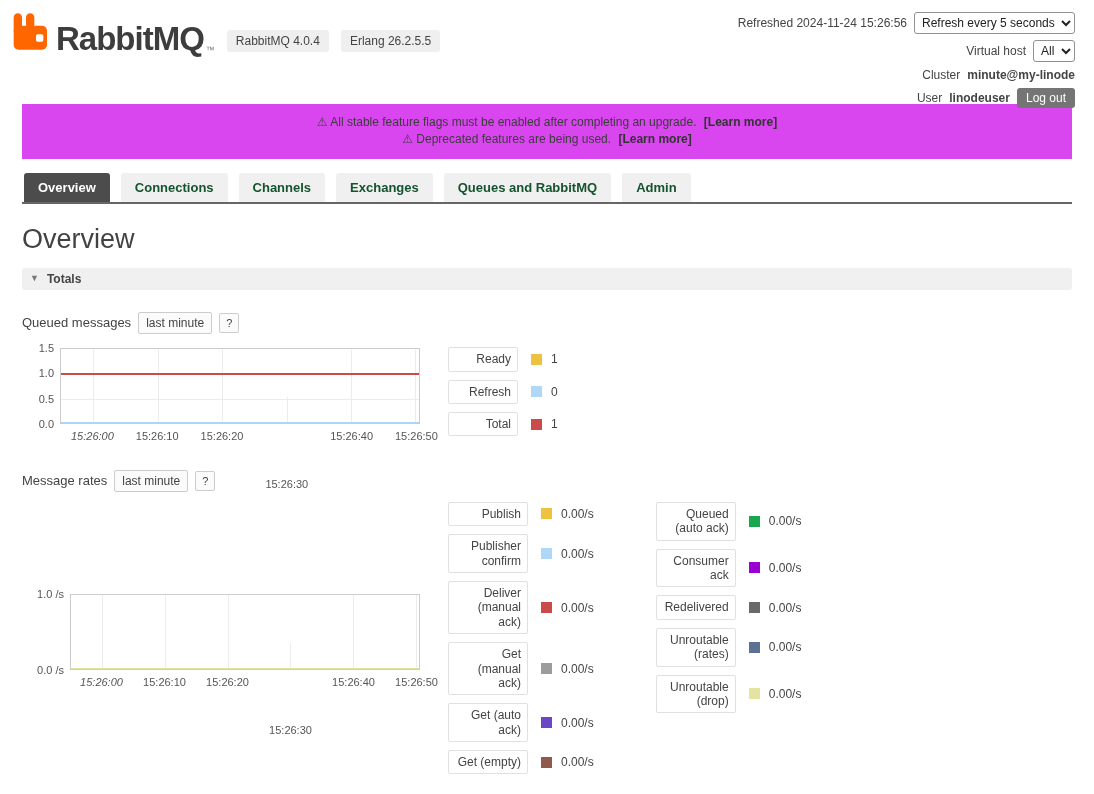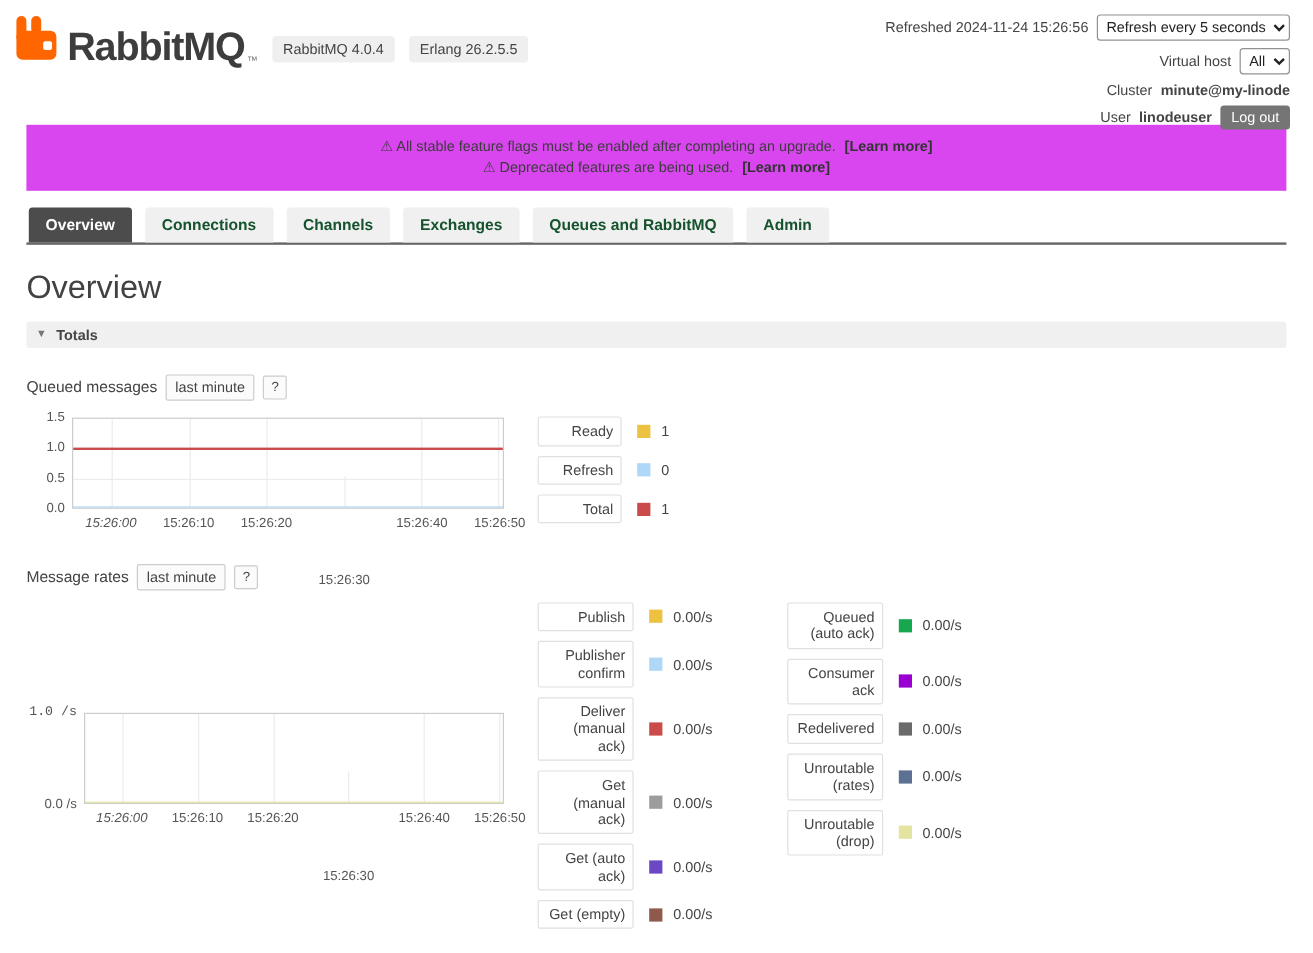--- a/index.html
+++ b/index.html
@@ -68,21 +68,21 @@
 
   .chart-row { display: flex; align-items: center; }
   .plot-wrap { position: relative; width: 402px; height: 104px; flex: none; }
   .plot { position: absolute; top: 4px; height: 76px; border: 1px solid #ccc; background: #fff; }
   .plot-q { left: 38px; width: 360px; }
   .plot-r { left: 48px; width: 350px; }
   .ylab { position: absolute; left: 0; text-align: right; font-size: 11px; color: #555; }
   .ylab-q { width: 32px; }
   .ylab-r { width: 42px; }
   .yq0 { top: -2px; } .yq1 { top: 23px; } .yq2 { top: 49px; } .yq3 { top: 74px; }
-  .yr0 { top: -2px; font-family: Liberation Mono, monospace; } .yr1 { top: 74px; }
+  .yr0 { top: -2px; } .yr1 { top: 74px; }
   .xlabs { position: absolute; top: 86px; height: 14px; }
   .xlabs-q { left: 38px; width: 360px; }
   .xlabs-r { left: 48px; width: 350px; }
   .xlab { position: absolute; transform: translateX(-50%); font-size: 11px; color: #555; white-space: nowrap; }
   .xp0 { left: 9%; font-style: italic; } .xp1 { left: 27%; } .xp2 { left: 45%; } .xp3 { left: 63%; margin-top: 48px; } .xp4 { left: 81%; } .xp5 { left: 99%; }
   .vgrid { position: absolute; top: 0; bottom: 0; width: 1px; background: #ececec; }
   .hgrid { position: absolute; left: 0; right: 0; height: 1px; background: #ececec; }
   .hg1 { top: 25px; } .hg2 { top: 50px; }
   .series-line { position: absolute; left: 0; right: 0; }
   .line-total { top: 24px; height: 2px; background: #cb4b4b; }

